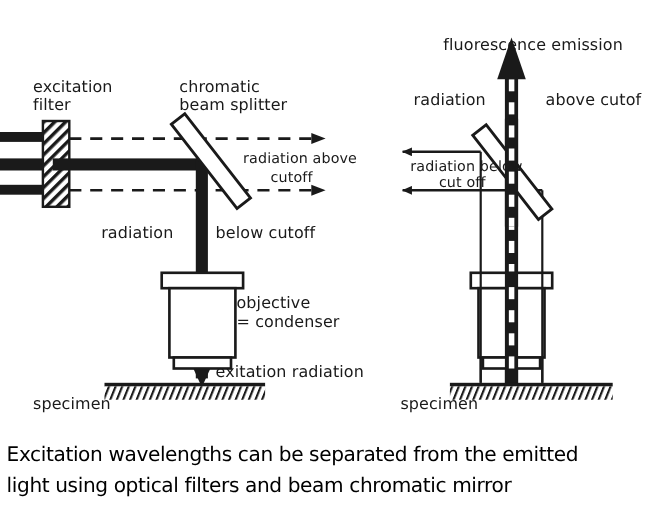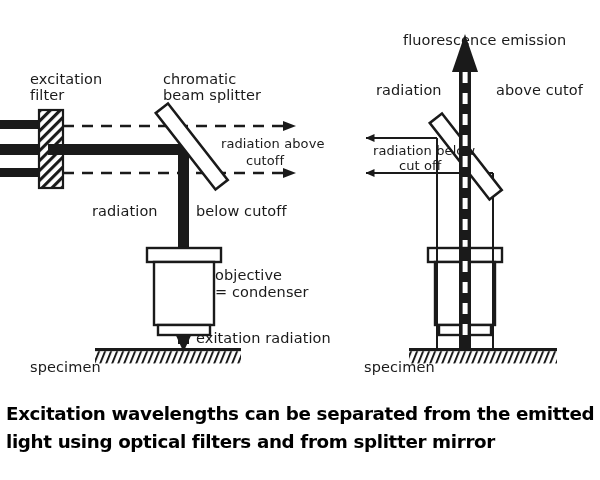--- a/index.html
+++ b/index.html
@@ -5,21 +5,21 @@
   html,body{margin:0;padding:0;background:#ffffff;}
   body{width:600px;height:480px;overflow:hidden;
        font-family:"DejaVu Sans","Liberation Sans",sans-serif;}
   #root{position:relative;width:600px;height:480px;background:#ffffff;}
   svg{display:block;}
   .dlabel{font-family:"DejaVu Sans","Liberation Sans",sans-serif;
           font-size:14.5px;fill:#1a1a1a;letter-spacing:0.1px;}
   .dlabel.sm{font-size:13px;}
   .caption{position:absolute;left:6px;top:400px;width:592px;
            font-family:"DejaVu Sans","Liberation Sans",sans-serif;
-           font-size:18.3px;font-weight:bold;color:#000;
+           font-size:18.3px;font-weight:normal;color:#000;
            line-height:28px;letter-spacing:-0.35px;}
   .caption div{white-space:nowrap;}
 </style>
 </head>
 <body>
 
 <div id="root">
 
   <svg width="600" height="400" viewBox="0 0 600 400">
 
@@ -181,16 +181,16 @@
 
       <text class="dlabel sm" x="373" y="155">radiation below</text>
       <text class="dlabel sm" x="399" y="170">cut off</text>
 
       <text class="dlabel" x="364" y="372">specimen</text>
     </g>
   </svg>
 
   <div class="caption">
     <div>Excitation wavelengths can be separated from the emitted</div>
-    <div>light using optical filters and from splitter mirror</div>
+    <div>light using optical filters and beam chromatic mirror</div>
   </div>
 
 </div>
 
 </body></html>

